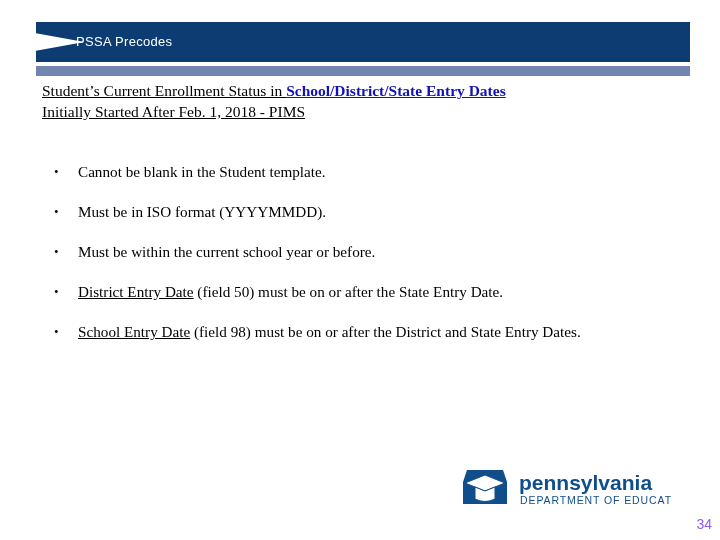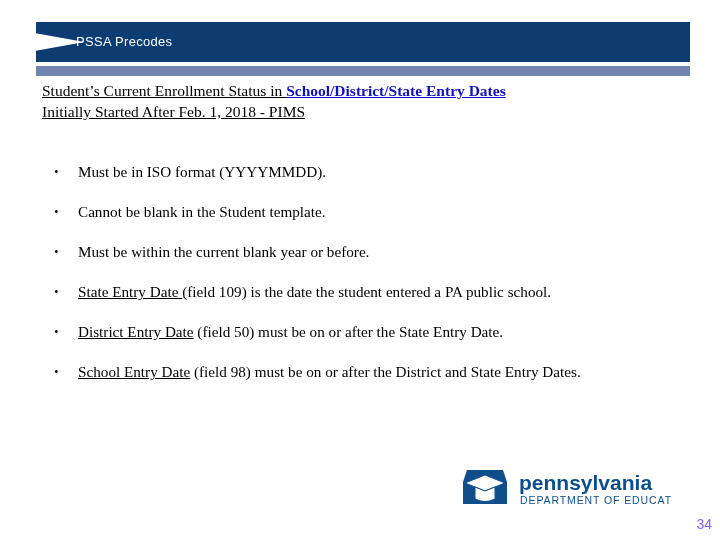--- a/index.html
+++ b/index.html
@@ -147,30 +147,27 @@
 </div>
 <div id="title-underbar"></div>
 
 <div id="heading-block">
   <span class="u">Student’s Current Enrollment Status in </span><span class="blue-bold">School/District/State Entry Dates</span><br>
   <span class="u">Initially Started After Feb. 1, 2018 - PIMS</span>
 </div>
 
 <ul id="bullet-list">
   <li>
+    <span class="u"></span><span>Cannot be blank in the Student template.</span>
+  </li>
+  <li>
     <span class="u"></span><span>Must be in ISO format (YYYYMMDD).</span>
   </li>
   <li>
-    <span class="u"></span><span>Cannot be blank in the Student template.</span>
-  </li>
-  <li>
-    <span class="u"></span><span>Must be within the current blank year or before.</span>
-  </li>
-  <li>
-    <span class="u">State Entry Date </span><span>(field 109) is the date the student entered a PA public school.</span>
+    <span class="u"></span><span>Must be within the current school year or before.</span>
   </li>
   <li>
     <span class="u">District Entry Date</span><span> (field 50) must be on or after the State Entry Date.</span>
   </li>
   <li>
     <span class="u">School Entry Date</span><span> (field 98) must be on or after the District and State Entry Dates.</span>
   </li>
 </ul>
 
 <div id="pa-logo">

